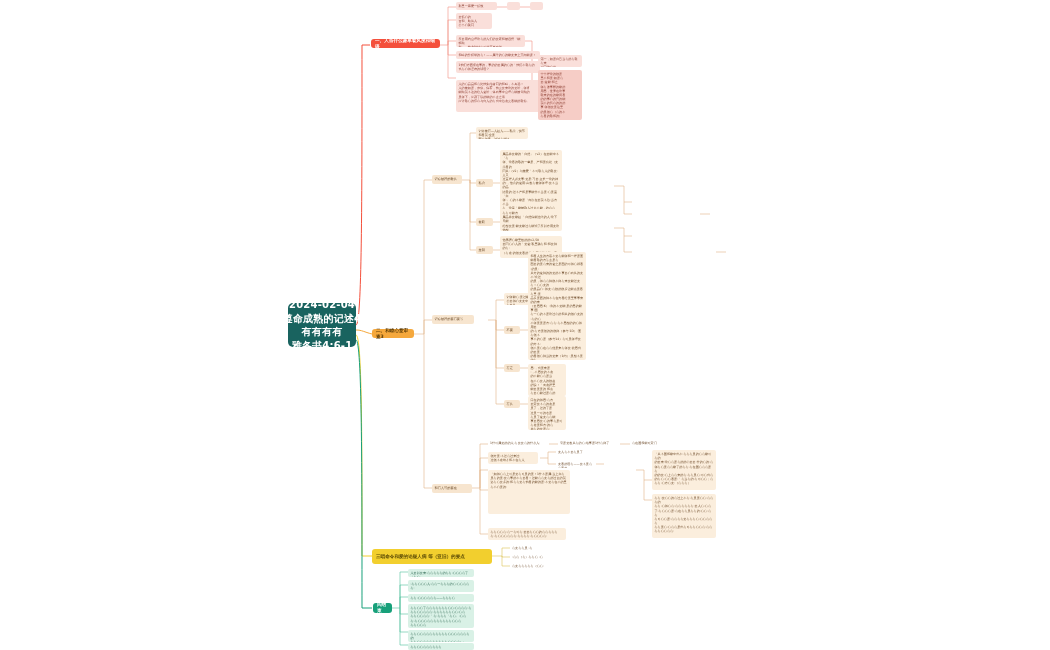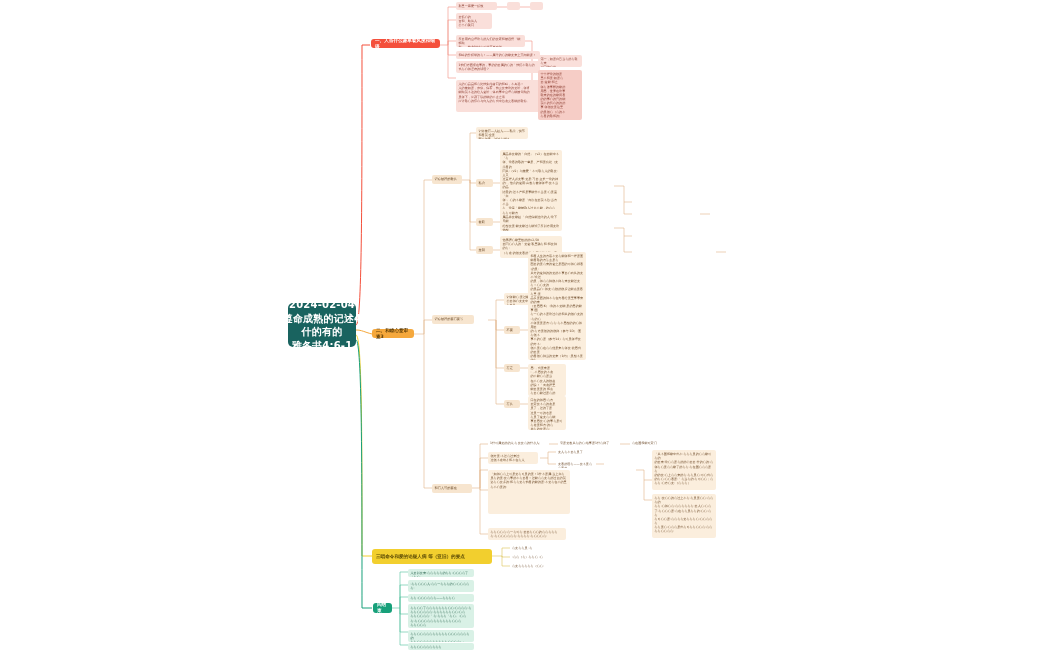--- a/index.html
+++ b/index.html
@@ -122,21 +122,21 @@
     <path d="M400 608 L400 585 L408 585" stroke="#4fbf9a" stroke-width=".6" fill="none"></path>
     <path d="M400 608 L400 597 L408 597" stroke="#4fbf9a" stroke-width=".6" fill="none"></path>
     <path d="M400 608 L400 614 L408 614" stroke="#4fbf9a" stroke-width=".6" fill="none"></path>
     <path d="M400 608 L400 632 L408 632" stroke="#4fbf9a" stroke-width=".6" fill="none"></path>
     <path d="M400 608 L400 645 L408 645" stroke="#4fbf9a" stroke-width=".6" fill="none"></path>
   </svg>
 
   <div class="node root" style="left:288px;top:303px;width:68px;height:44px;">
     <span>2024-02-04</span>
     <span>遵命成熟的记述4</span>
-    <span>什的有的</span>
+    <span>有有有有</span>
     <span>雅各书4:6-1</span>
   </div>
 
   <div class="node b1 red" style="left:371px;top:39px;width:69px;height:9px;">一、人当什么谦卑看风度和细语</div>
 
   <div class="node leaf red nowrap" style="left:456px;top:2px;width:41px;height:8px;">那里一亲爱一骄傲</div>
   <div class="node leaf red nowrap" style="left:507px;top:2px;width:13px;height:8px;"></div>
   <div class="node leaf red nowrap" style="left:530px;top:2px;width:13px;height:8px;"></div>
 
   <div class="node leaf red" style="left:456px;top:13px;width:36px;height:16px;white-space:pre-line;">要低心的

